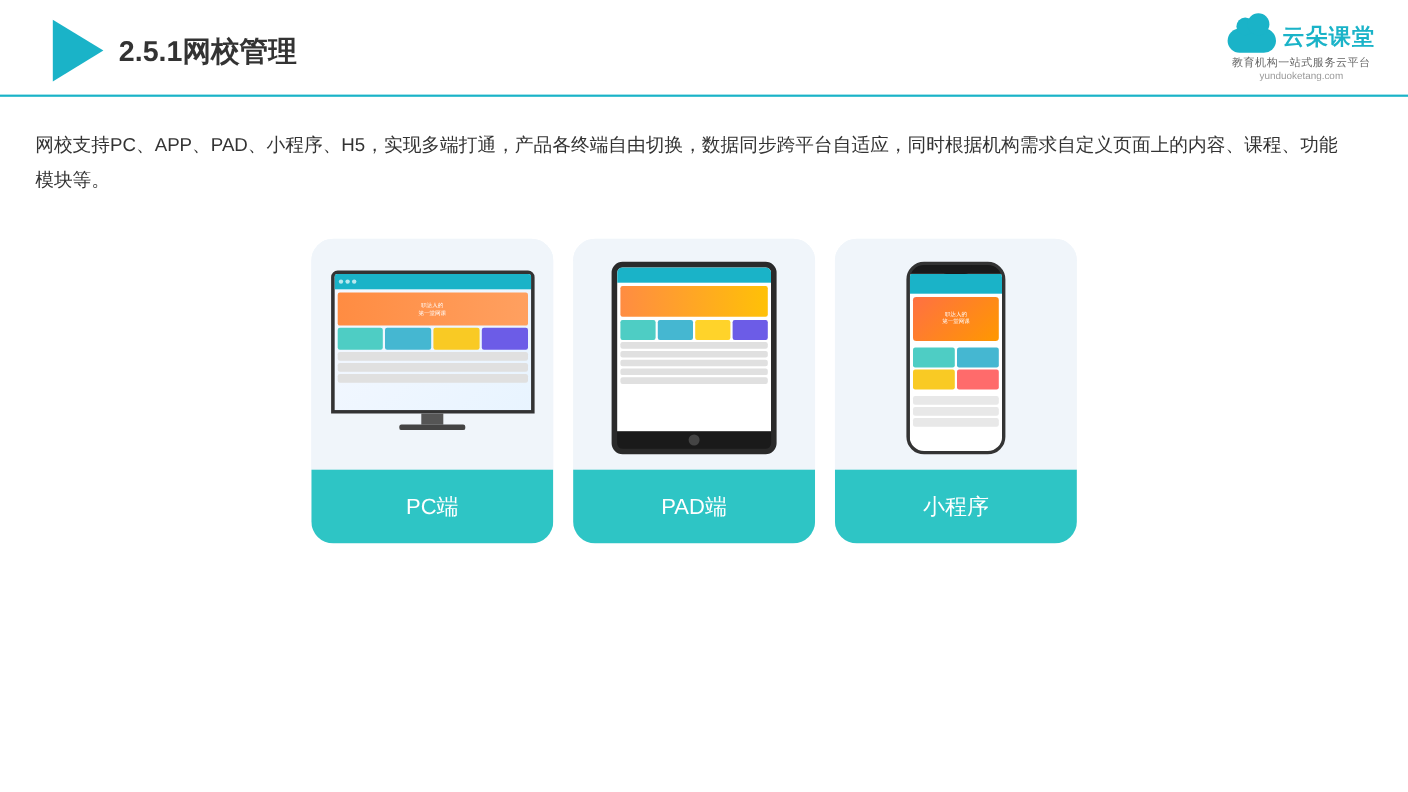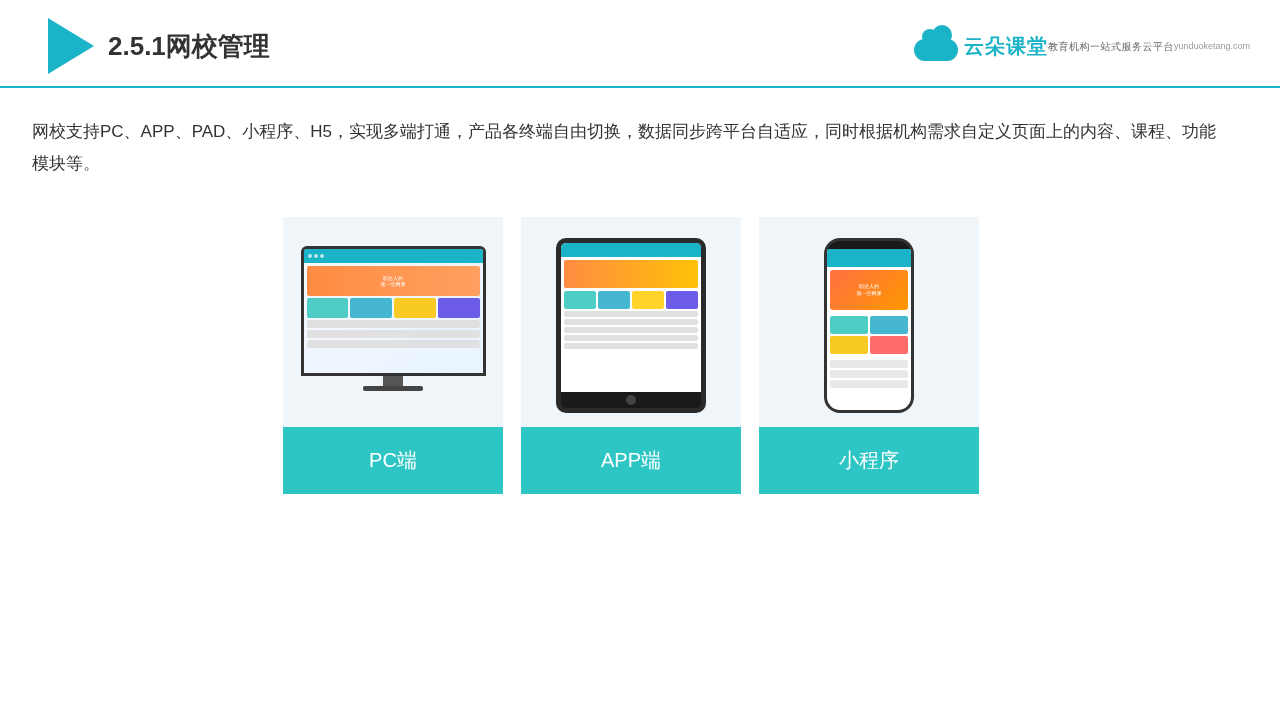--- a/index.html
+++ b/index.html
@@ -33,20 +33,21 @@
       border-bottom: 28px solid transparent;
       border-left: 46px solid #1ab3c8;
     }
     .page-title {
       font-size: 26px;
       font-weight: bold;
       color: #333;
     }
     .header-logo {
       display: flex;
+      flex-direction: column;
       align-items: center;
     }
     .cloud-logo {
       display: flex;
       align-items: center;
       gap: 6px;
     }
     .cloud-icon-wrap {
       position: relative;
       width: 44px;
@@ -115,21 +116,21 @@
     .cards-container {
       display: flex;
       gap: 18px;
       justify-content: center;
       align-items: flex-start;
     }
 
     
     .card {
       background: #f0f5fa;
-      border-radius: 0;
+      border-radius: 20px;
       overflow: hidden;
       width: 220px;
       flex-shrink: 0;
     }
     .card-image-area {
       height: 210px;
       display: flex;
       align-items: center;
       justify-content: center;
       padding: 18px 10px 10px;
@@ -454,21 +455,21 @@
                 <div class="tablet-row"></div>
                 <div class="tablet-row"></div>
                 <div class="tablet-row"></div>
                 <div class="tablet-row"></div>
               </div>
             </div>
           </div>
           <div class="tablet-home-button"></div>
         </div>
       </div>
-      <div class="card-label">APP端</div>
+      <div class="card-label">PAD端</div>
     </div>
 
     <div class="card">
       <div class="card-image-area">
         <div class="phone-mockup">
           <div class="phone-notch"></div>
           <div class="phone-screen">
             <div class="phone-screen-header"></div>
             <div class="phone-screen-banner">
               <span class="phone-banner-text">职达人的<br>第一堂网课</span>

